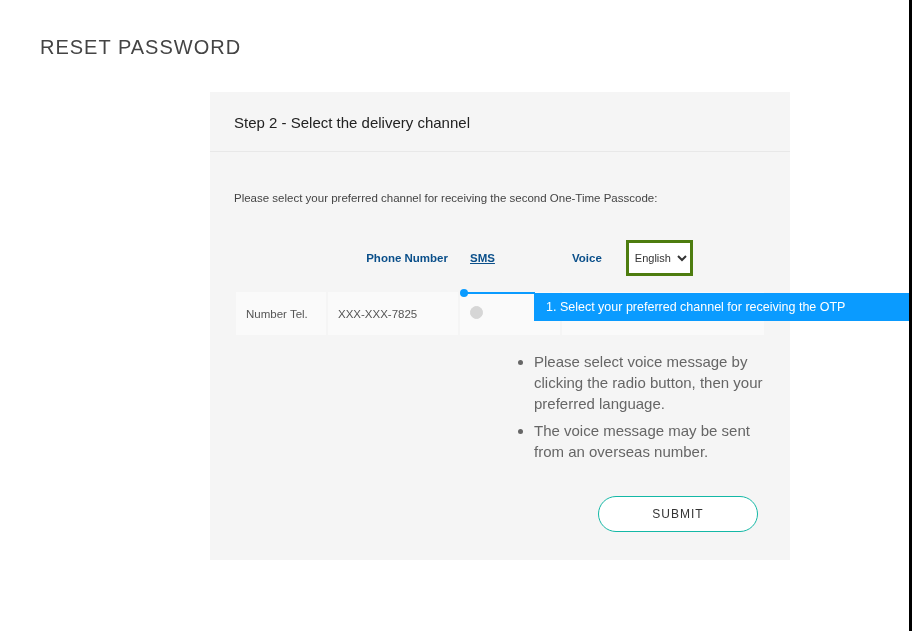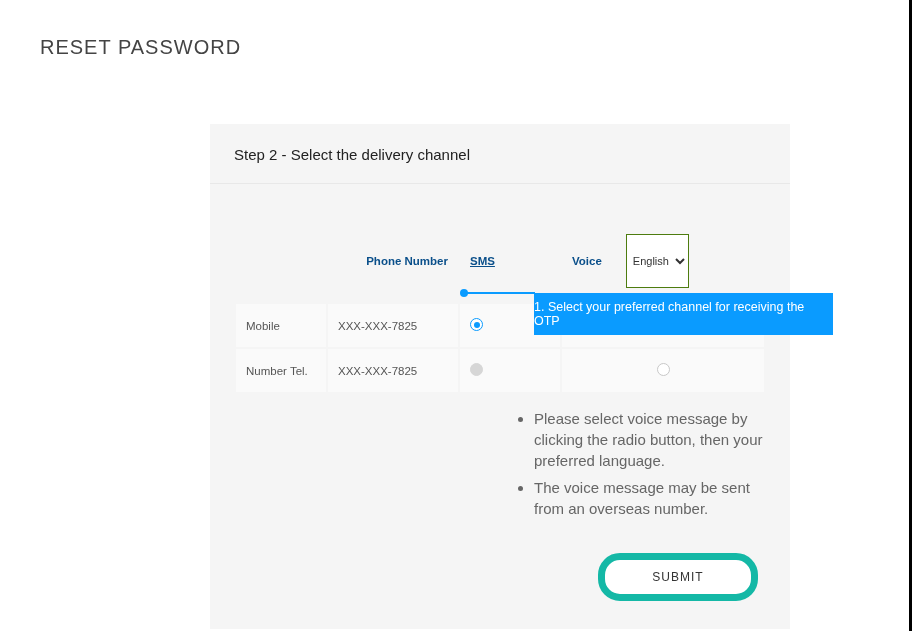--- a/index.html
+++ b/index.html
@@ -20,21 +20,21 @@
     .page-title {
       position: absolute;
       top: 36px; left: 40px;
       font-size: 20px;
       font-weight: 400;
       letter-spacing: 1px;
       color: #444;
     }
     .form-card {
       position: absolute;
-      top: 124px; left: 210px;
+      top: 92px; left: 210px;
       width: 580px;
       background: #f5f5f5;
     }
     .card-header {
       padding: 22px 24px 20px 24px;
       border-bottom: 1px solid #e8e8e8;
       background: #f5f5f5;
     }
     .card-header h2 {
       font-size: 15px;
@@ -63,23 +63,23 @@
     .channel-table thead tr th.col-phone { width: 130px; text-align: right; }
     .channel-table thead tr th.col-sms { width: 100px; text-decoration: underline; }
     .channel-table thead tr th.col-voice { }
     .voice-header {
       display: flex;
       align-items: center;
       gap: 24px;
     }
     .lang-select {
       font-size: 11px;
-      border: 1px solid #4d7c0f;
-      background: #fff;
-      padding: 19px 2px;
+      border: 3px solid #4d7c0f;
+      background: #fff;
+      padding: 8px 2px;
       color: #333;
     }
     .channel-table tbody tr {
       background: #fafafa;
     }
     .channel-table tbody tr + tr {
       border-top: 6px solid #f5f5f5;
     }
     .channel-table tbody td {
       padding: 14px 10px;
@@ -125,21 +125,21 @@
     .notes li { margin-bottom: 6px; line-height: 1.4; }
     .submit-row {
       display: flex;
       justify-content: flex-end;
       margin-top: 34px;
       padding-right: 8px;
     }
     .submit-btn {
       min-width: 160px;
       padding: 10px 30px;
-      border: 7px solid #14b8a6;
+      border: 1px solid #14b8a6;
       border-radius: 22px;
       background: #fff;
       font-size: 12px;
       letter-spacing: 1px;
       color: #333;
       cursor: pointer;
     }
     
     .callout-dot {
       position: absolute;
@@ -152,63 +152,58 @@
     .callout-line {
       position: absolute;
       top: 292px; left: 467px;
       width: 68px; height: 2px;
       background: #0a9bff;
       z-index: 9;
     }
     .callout-box {
       position: absolute;
       top: 293px; left: 534px;
-      width: 299px;
+      width: 375px;
       background: #0a9bff;
       color: #fff;
       font-size: 12.5px;
-      padding: 7px 0;
+      padding: 7px 12px;
       z-index: 10;
     }
   </style>
 </head>
 <body>
 
 <div class="page-title">RESET PASSWORD</div>
 
 <div class="form-card">
   <div class="card-header">
     <h2>Step 2 - Select the delivery channel</h2>
   </div>
   <div class="card-body">
+    <p class="instruction">Please select your preferred channel for receiving the second One-Time Passcode:</p>
 
     <table class="channel-table">
       <thead>
         <tr>
           <th class="col-label"></th>
           <th class="col-phone">Phone Number</th>
           <th class="col-sms">SMS</th>
           <th class="col-voice">
             <div class="voice-header">
               <span>Voice</span>
               <select class="lang-select">
                 <option>English</option>
               </select>
             </div>
           </th>
         </tr>
       </thead>
       <tbody>
         <tr>
-          <td>Mobile</td>
-          <td>XXX-XXX-7825</td>
-          <td><span class="radio selected"></span></td>
-          <td class="voice-cell"></td>
-        </tr>
-        <tr>
           <td>Number Tel.</td>
           <td>XXX-XXX-7825</td>
           <td><span class="radio disabled"></span></td>
           <td class="voice-cell"><span class="radio voice"></span></td>
         </tr>
       </tbody>
     </table>
 
     <div class="notes">
       <ul>

